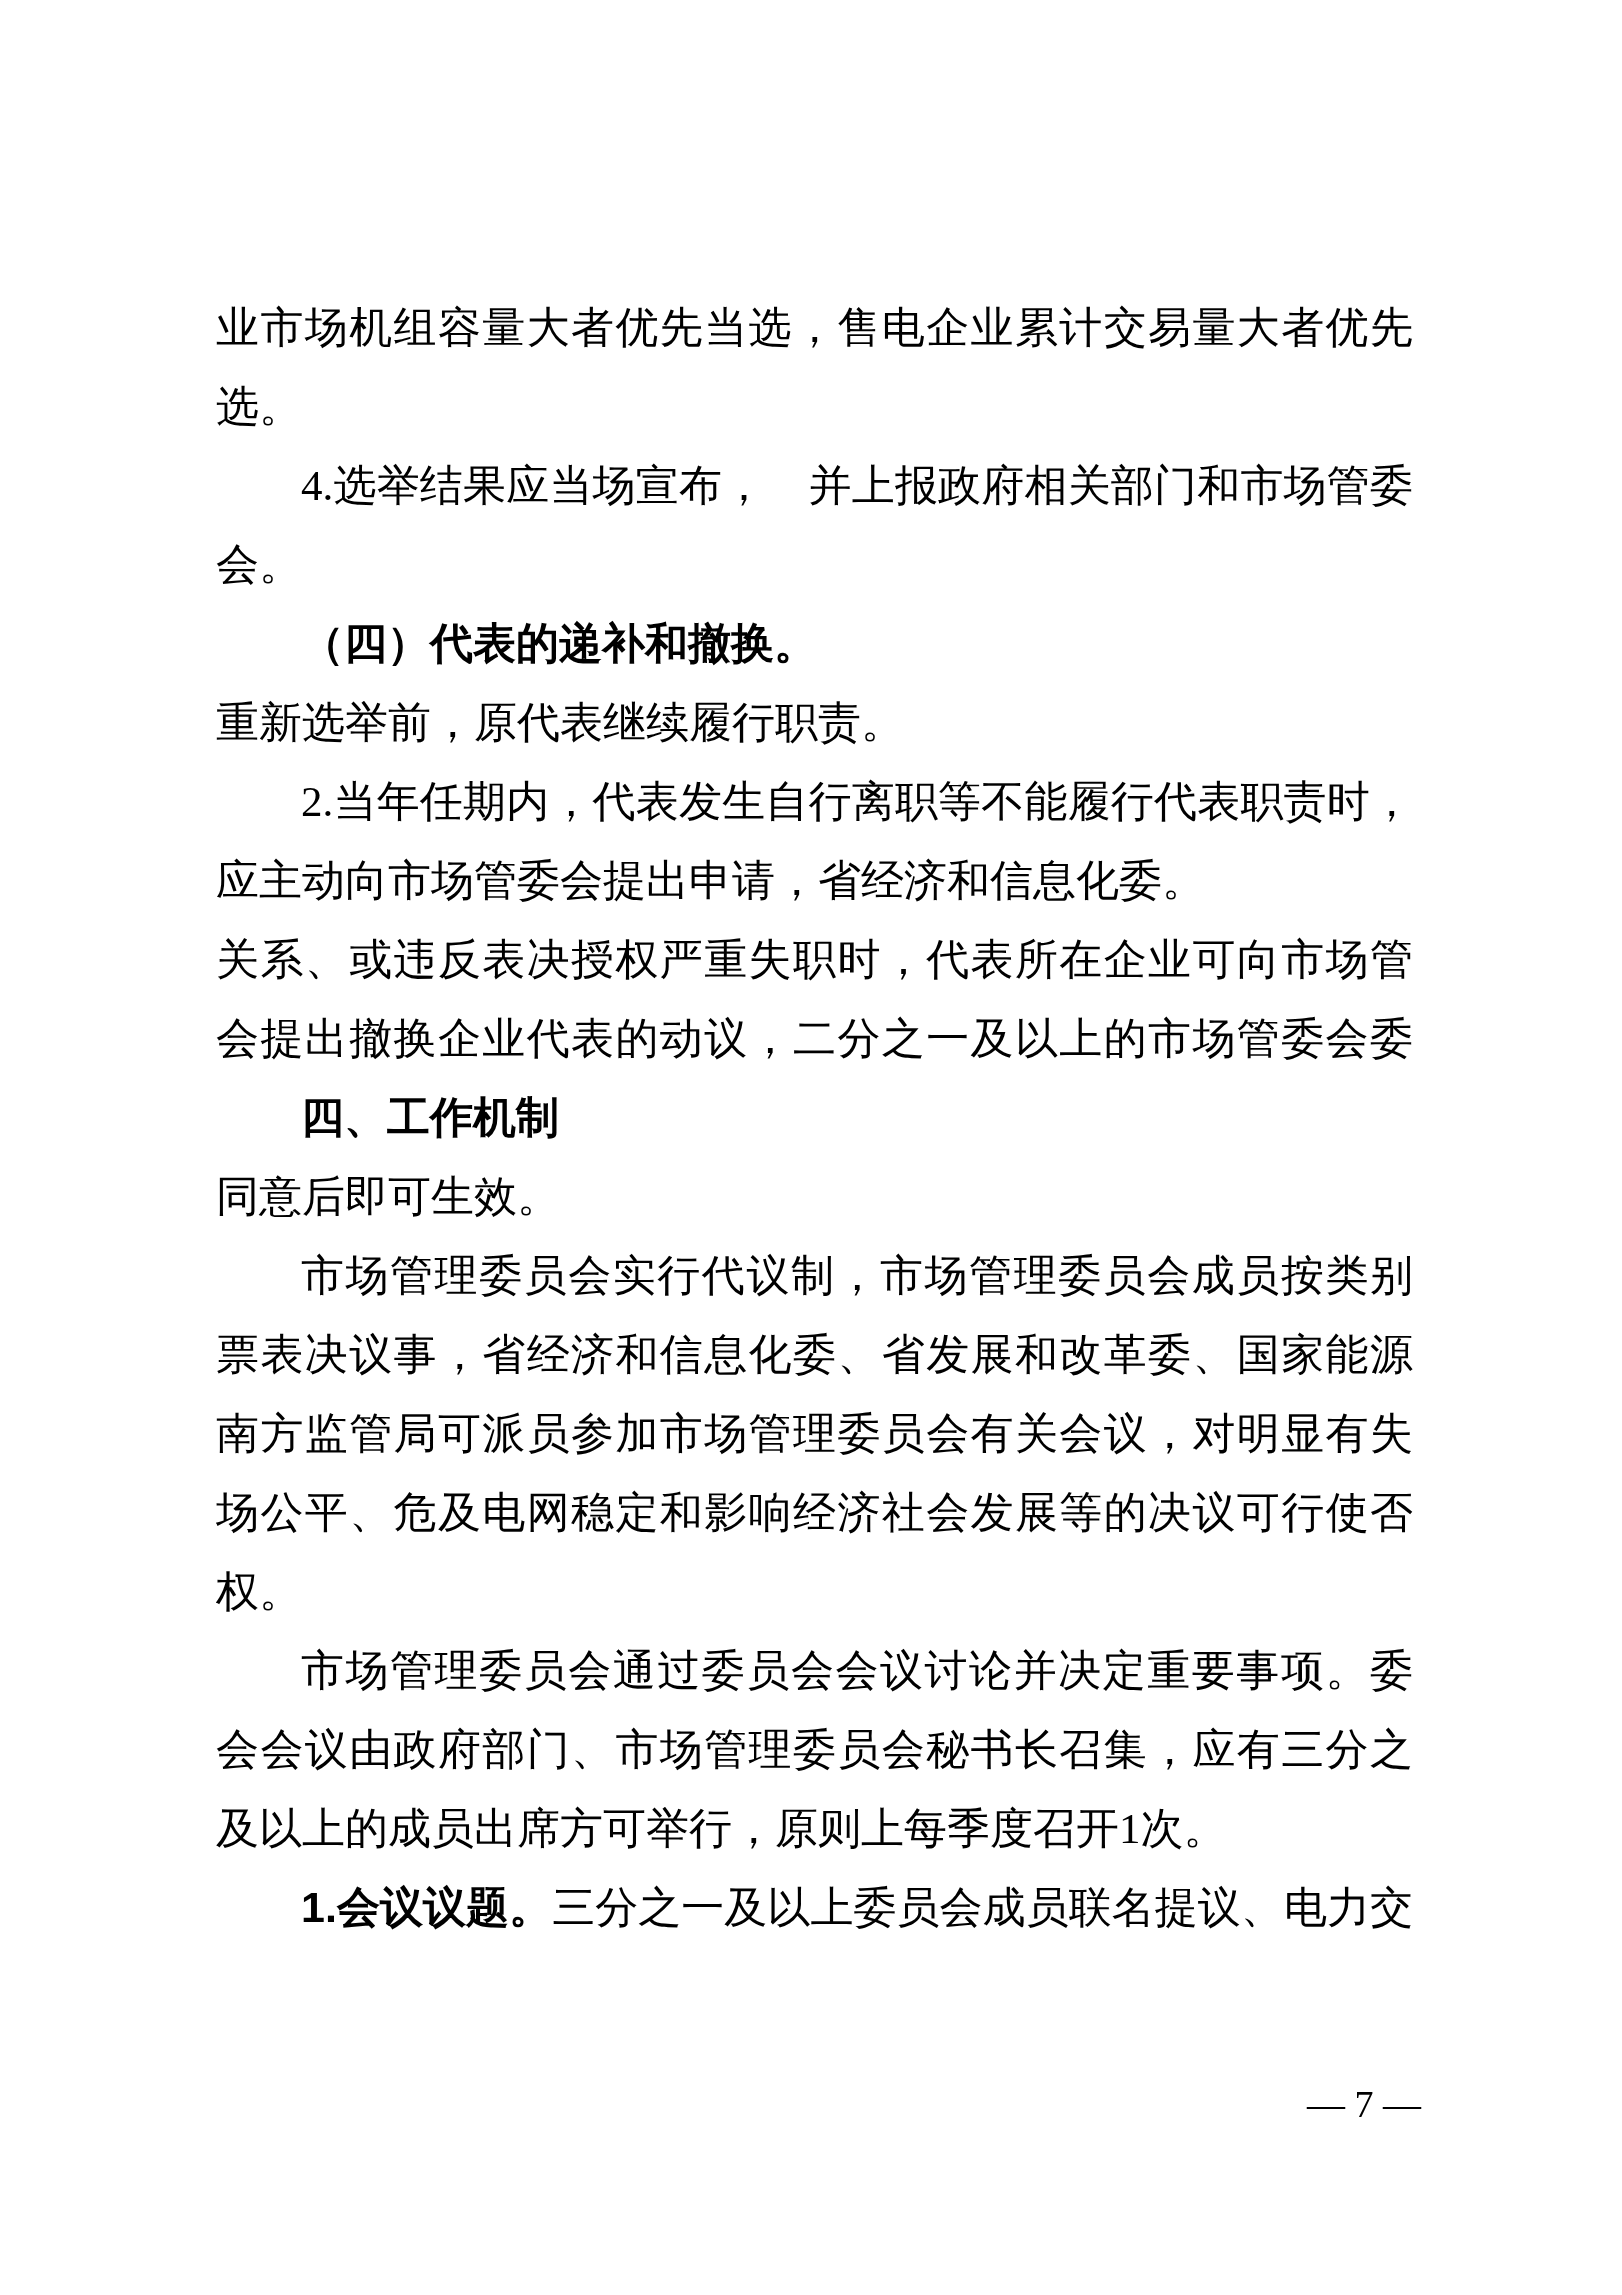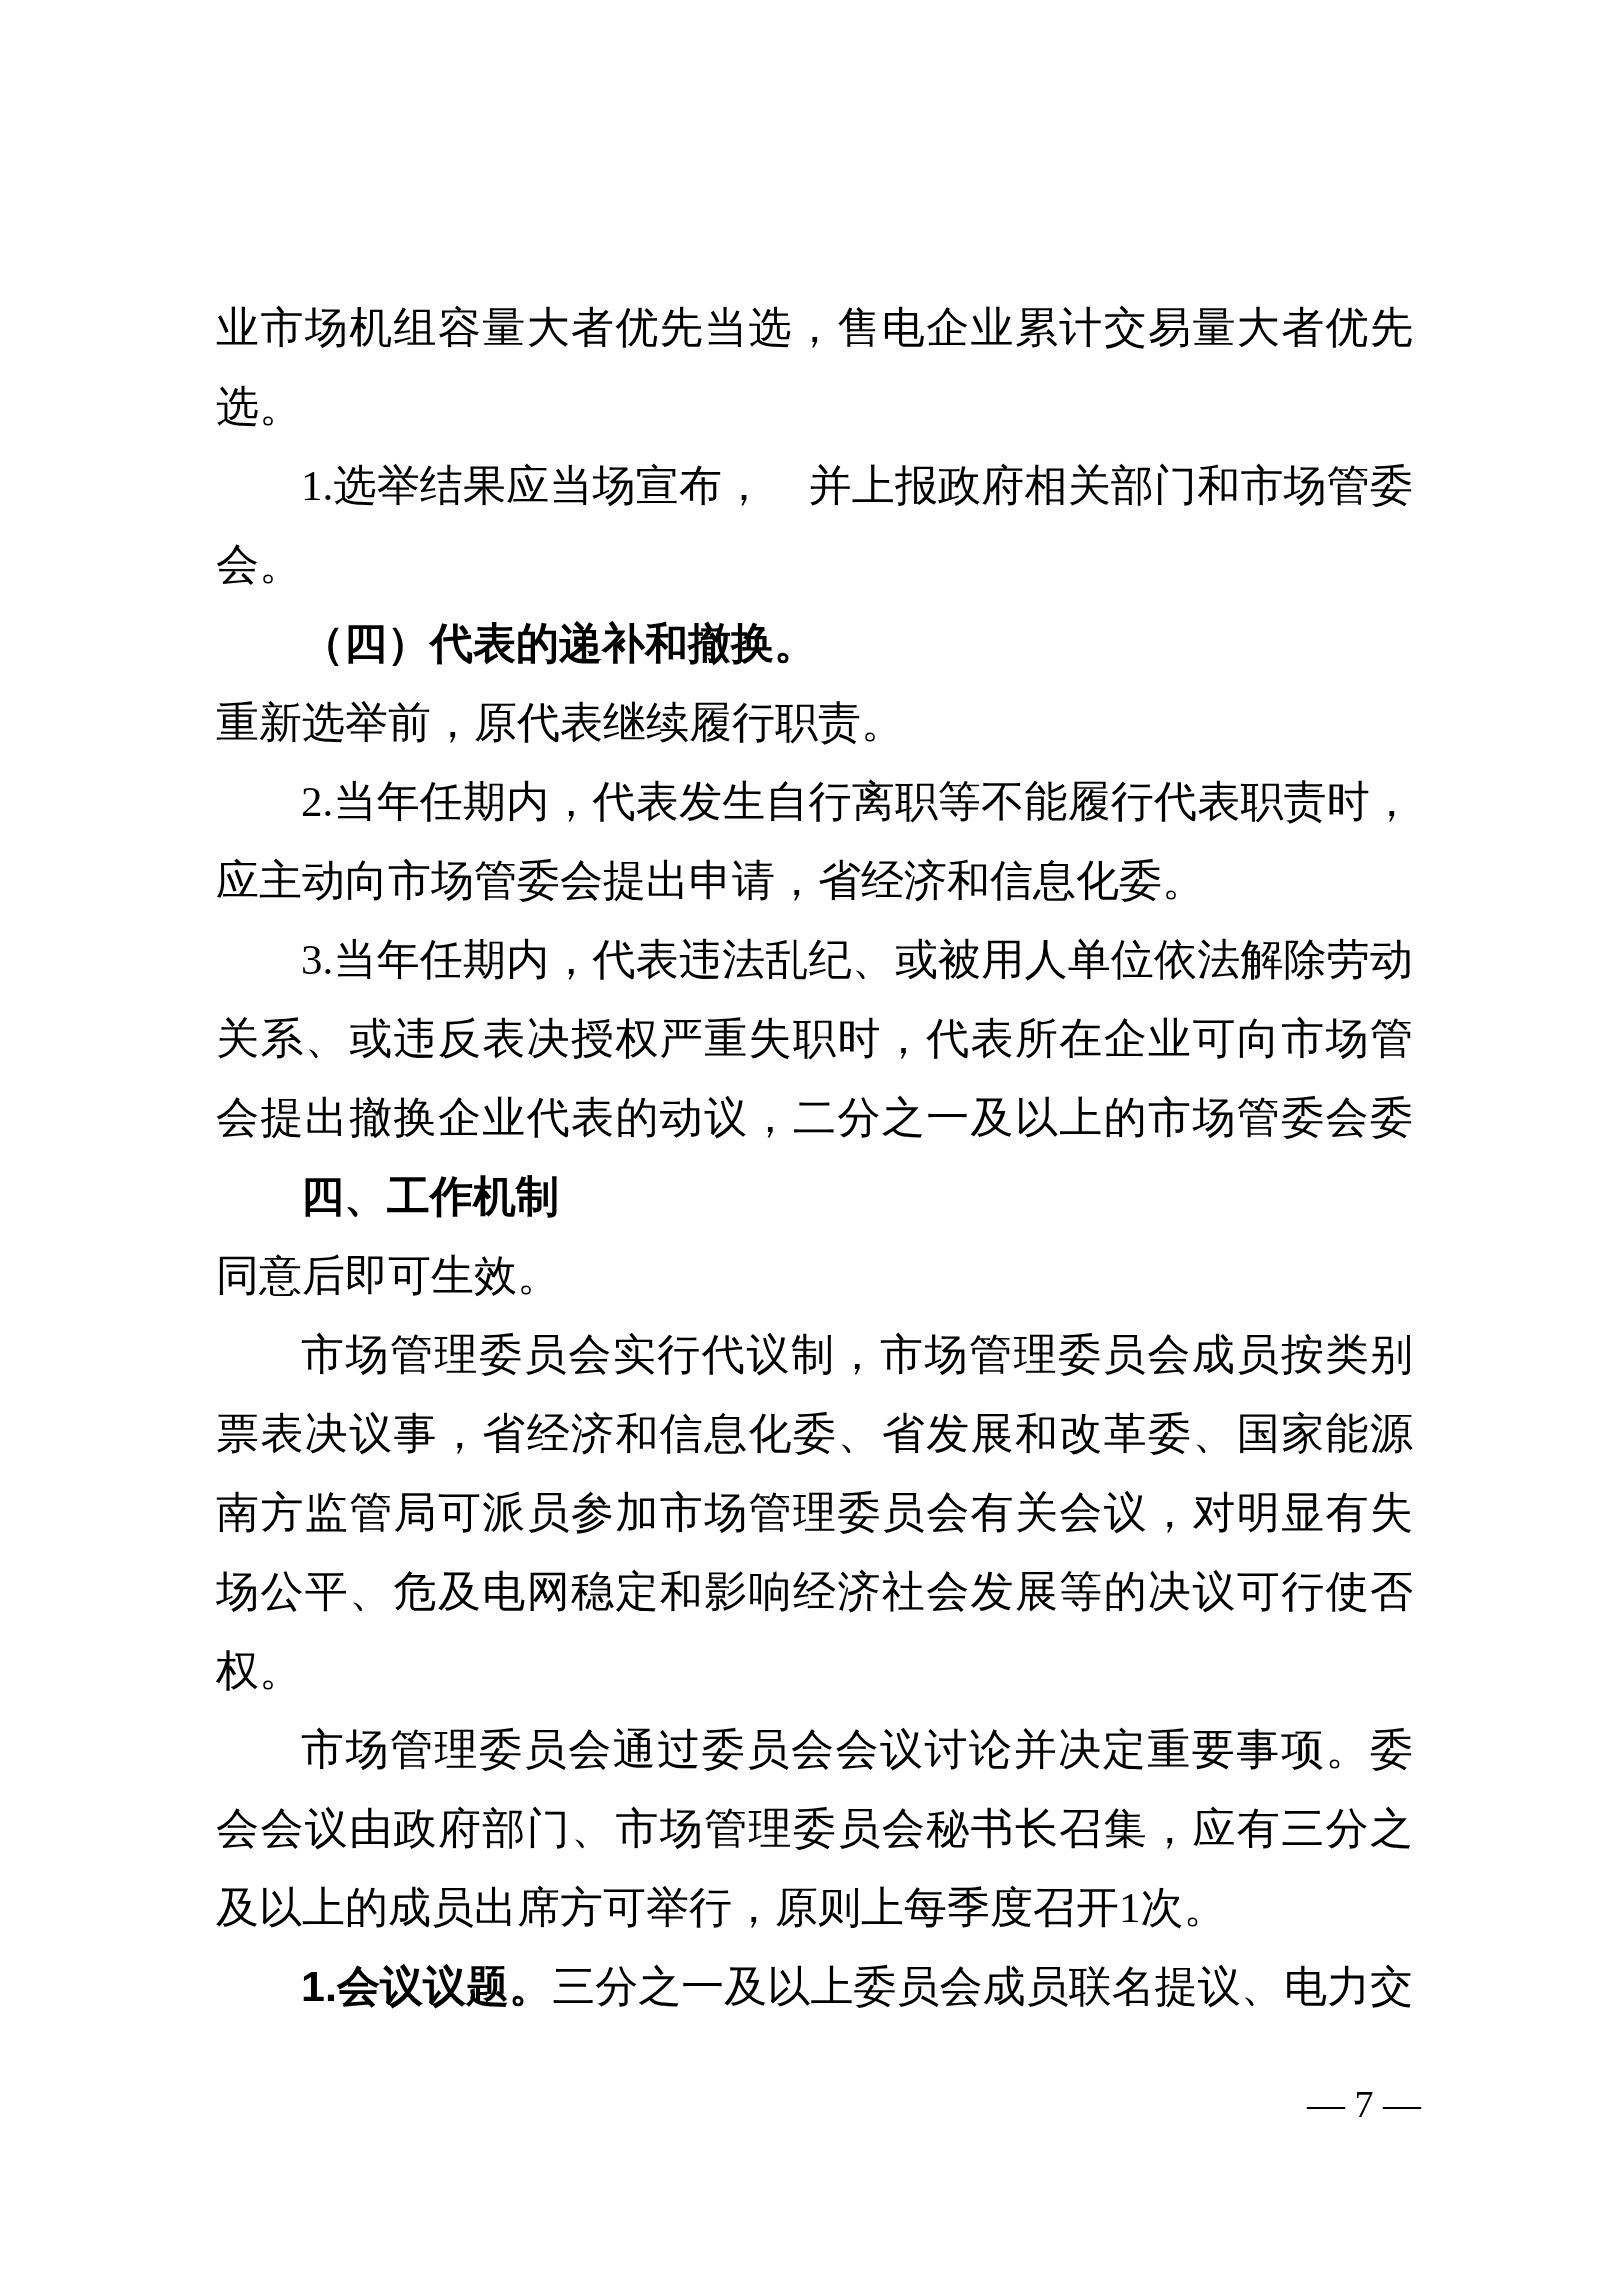--- a/index.html
+++ b/index.html
@@ -67,27 +67,26 @@
     white-space: pre;
   }
 </style>
 </head>
 <body>
 
 <div class="page">
   <div class="text-block">
       <div class="line j"><span>业市场机组容量大者优先当选，售电企业累计交易量大者优先当</span></div>
       <div class="line"><span>选。</span></div>
-      <div class="line j indent"><span>1.选举结果应当场宣布，　并上报政府相关部门和市场管委</span></div>
+      <div class="line j indent"><span>4.选举结果应当场宣布，　并上报政府相关部门和市场管委</span></div>
       <div class="line"><span>会。</span></div>
       <div class="line kaiti-heading indent"><span>（四）代表的递补和撤换。</span></div>
       <div class="line"><span>重新选举前，原代表继续履行职责。</span></div>
       <div class="line j indent"><span>2.当年任期内，代表发生自行离职等不能履行代表职责时，</span></div>
       <div class="line"><span>应主动向市场管委会提出申请，省经济和信息化委。</span></div>
-      <div class="line j indent"><span>3.当年任期内，代表违法乱纪、或被用人单位依法解除劳动</span></div>
       <div class="line j"><span>关系、或违反表决授权严重失职时，代表所在企业可向市场管委</span></div>
       <div class="line j"><span>会提出撤换企业代表的动议，二分之一及以上的市场管委会委员</span></div>
       <div class="line bold-heading indent"><span>四、工作机制</span></div>
       <div class="line"><span>同意后即可生效。</span></div>
       <div class="line j indent"><span>市场管理委员会实行代议制，市场管理委员会成员按类别投</span></div>
       <div class="line j"><span>票表决议事，省经济和信息化委、省发展和改革委、国家能源局</span></div>
       <div class="line j"><span>南方监管局可派员参加市场管理委员会有关会议，对明显有失市</span></div>
       <div class="line j"><span>场公平、危及电网稳定和影响经济社会发展等的决议可行使否决</span></div>
       <div class="line"><span>权。</span></div>
       <div class="line j indent"><span>市场管理委员会通过委员会会议讨论并决定重要事项。委员</span></div>

